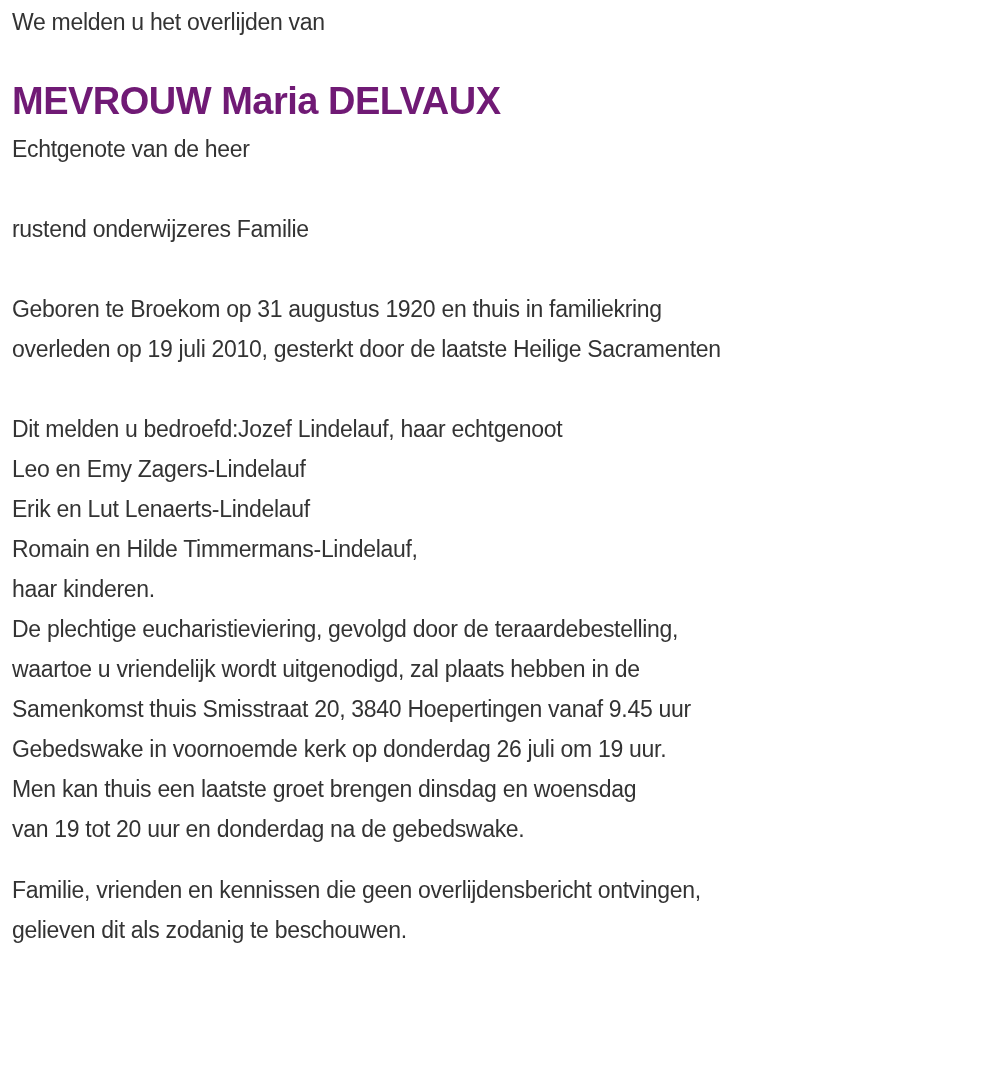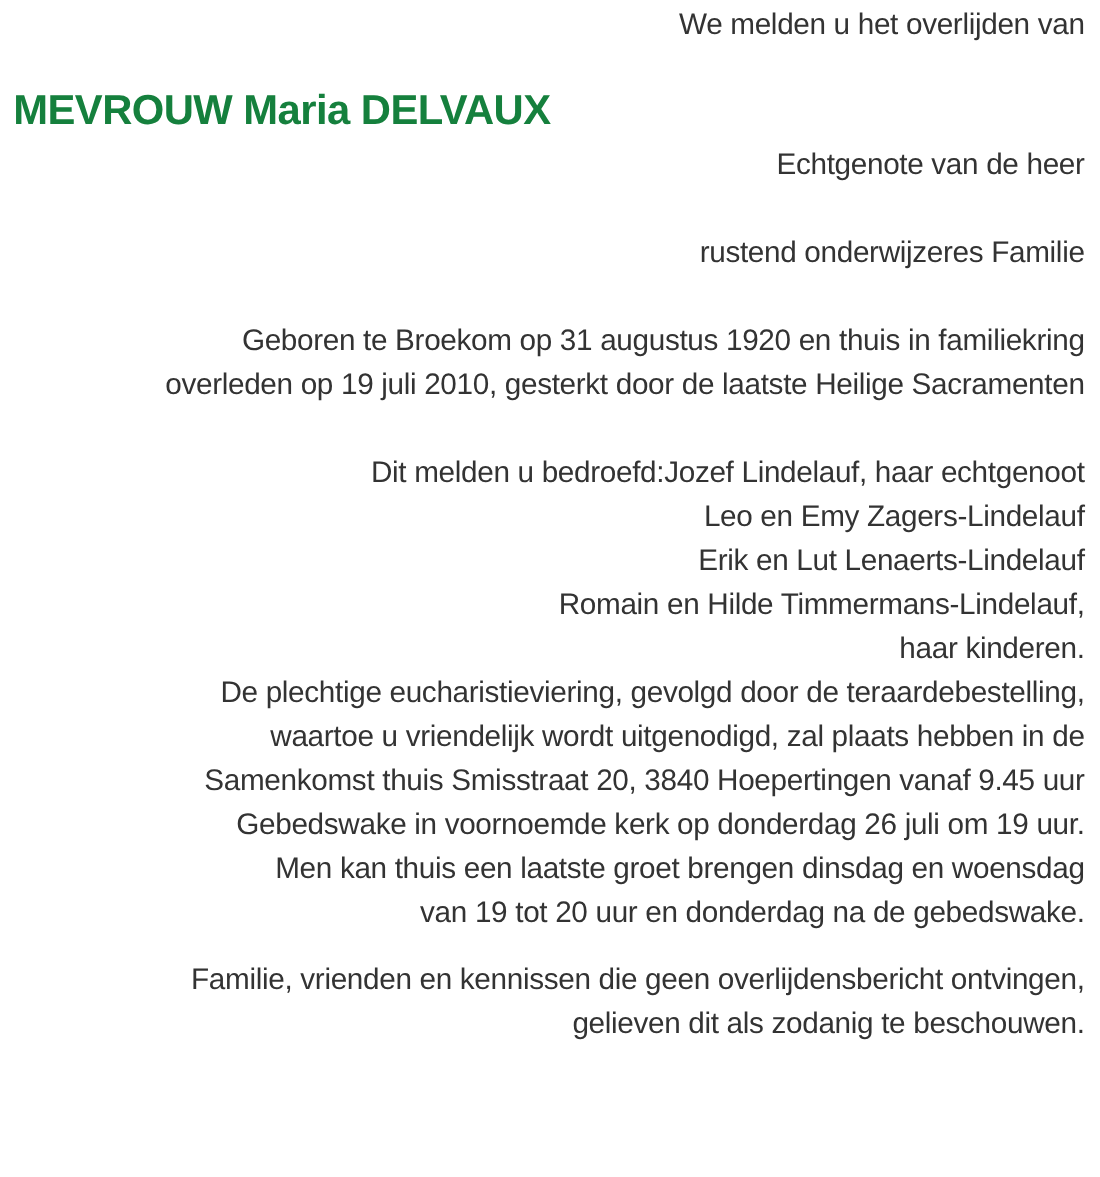--- a/index.html
+++ b/index.html
@@ -13,35 +13,34 @@
   .doc {
     box-sizing: border-box;
     width: 1000px;
     height: 1070px;
     padding: 2px 14px 0 12px;
     font-family: "Liberation Sans", "DejaVu Sans", sans-serif;
     color: #333333;
     background: #ffffff;
   }
   .line {
-    font-size: 27px;
+    font-size: 23px;
     line-height: 40px;
     letter-spacing: -0.3px;
     white-space: nowrap;
     font-weight: 400;
-    text-align: right;
   }
   .title {
     font-size: 38px;
     line-height: 56px;
     font-weight: 700;
     letter-spacing: -0.5px;
     margin: 31px 0 0 0;
     white-space: nowrap;
-    color: #15803d;
+    color: #701a75;
   }
   .block { margin: 0; }
   .gap-top { margin-top: 40px; }
   .closing-gap { margin-top: 21px; }
 </style>
 </head>
 <body>
 
 <div class="doc">
 

